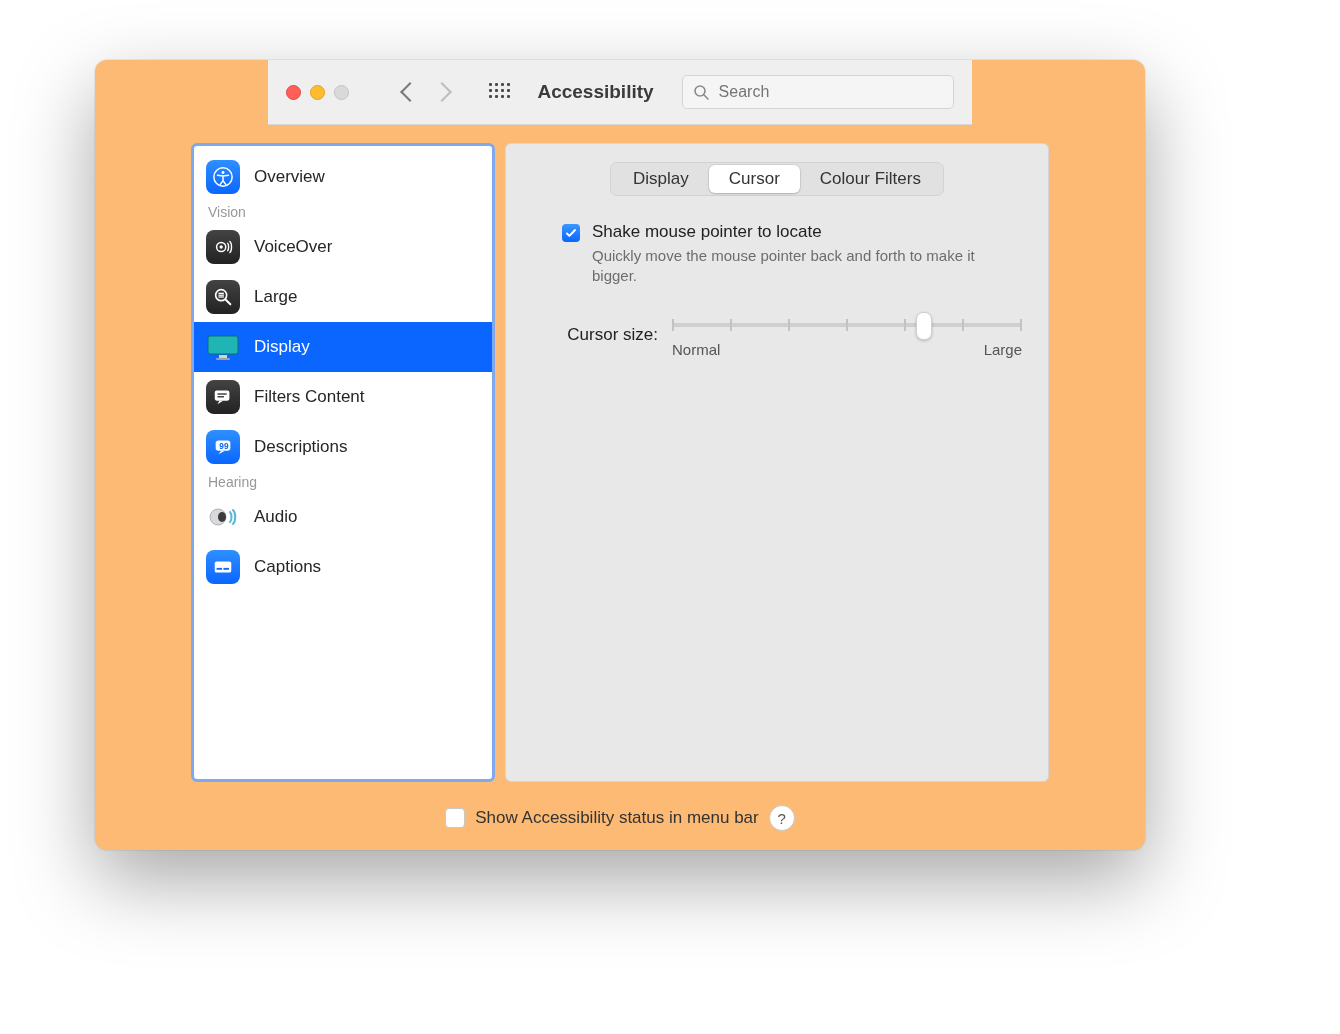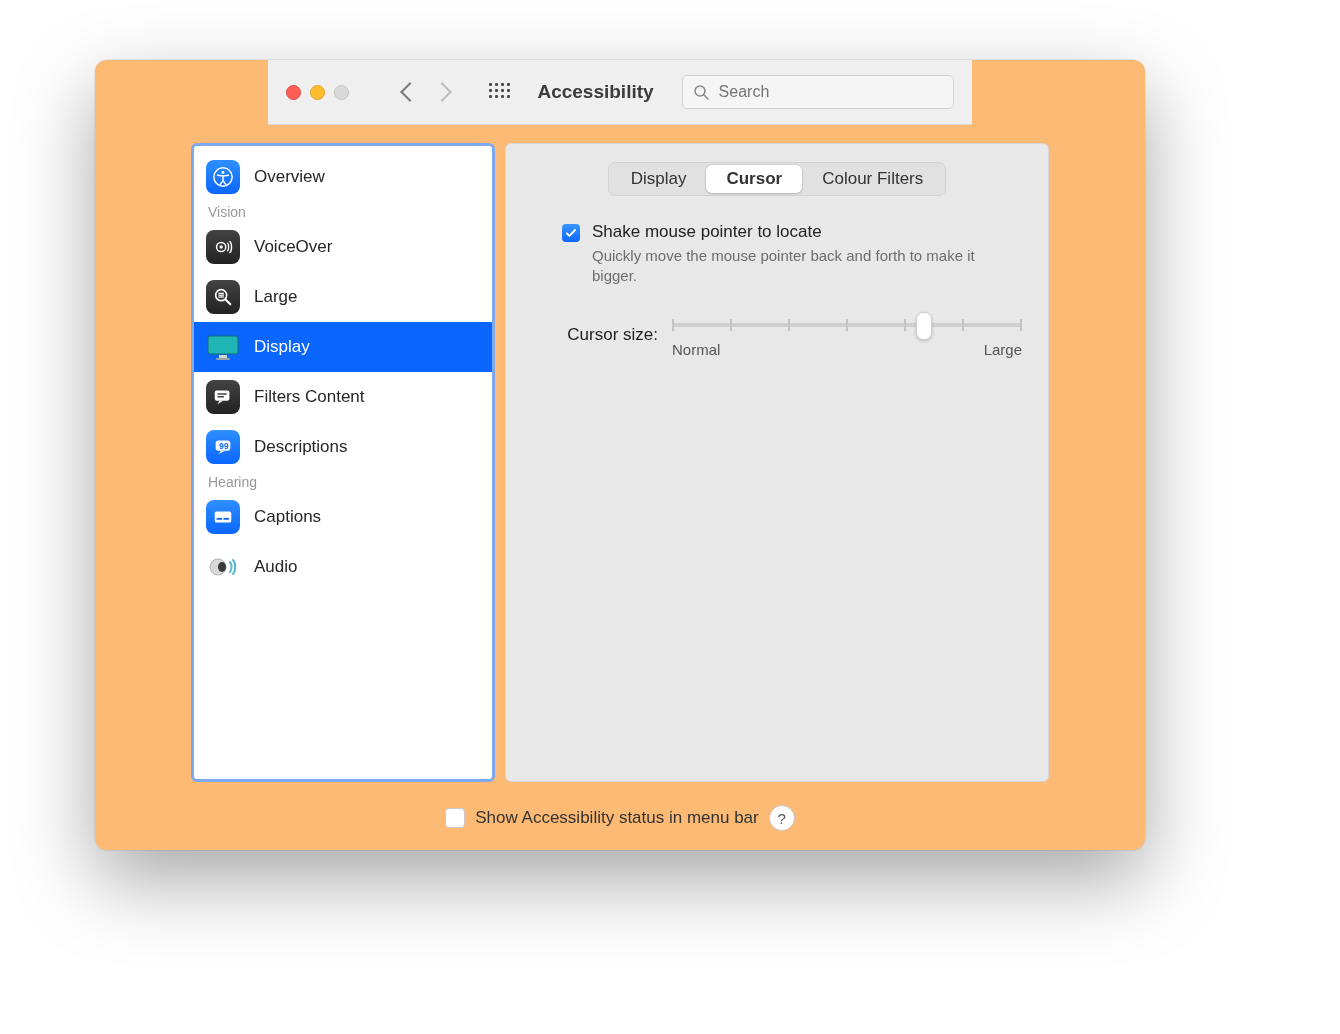--- a/index.html
+++ b/index.html
@@ -51,21 +51,21 @@
   .ic-blue{background:linear-gradient(#2e8fff,#0a66ff);}
   .ic-dark{background:linear-gradient(#434343,#222);}
   .sb-icon svg{display:block;}
   .sidebar .top-gap{height:6px;}
   
   .main{flex:1;display:flex;flex-direction:column;min-width:0;}
   .panel{flex:1;background:#e8e8e8;border:1px solid #d6d6d6;border-radius:6px;padding:18px 26px 26px;position:relative;min-height:0;}
   .seg-wrap{display:flex;justify-content:center;margin-bottom:26px;}
   .seg{display:flex;background:#e1e1e1;border-radius:7px;padding:2px;border:1px solid #d2d2d2;}
   .seg button{border:none;background:transparent;font-size:17px;padding:4px 20px;border-radius:6px;color:#333;cursor:default;font-family:inherit;}
-  .seg button.active{background:#fff;box-shadow:0 1px 2px rgba(0,0,0,.15),0 0 0 1px rgba(0,0,0,.06);font-weight:bold;}
+  .seg button.active{background:#fff;box-shadow:0 1px 2px rgba(0,0,0,.15),0 0 0 1px rgba(0,0,0,.06);}
   .row{display:flex;gap:12px;align-items:flex-start;margin-left:30px;}
   .chk{flex:none;width:18px;height:18px;border-radius:4px;background:linear-gradient(#3a97ff,#0a66ff);display:flex;align-items:center;justify-content:center;margin-top:2px;}
   .chk svg{display:block;}
   .chk-label{font-size:17px;color:#222;}
   .desc{font-size:15px;color:#6d6d6d;margin:4px 0 0 0;max-width:430px;line-height:1.35;}
   .slider-row{display:flex;align-items:center;margin-top:26px;margin-left:30px;gap:14px;}
   .slider-label{font-size:17px;color:#222;white-space:nowrap;min-width:96px;text-align:right;}
   .slider-box{flex:1;max-width:410px;}
   .track{position:relative;height:24px;}
   .rail{position:absolute;left:0;right:0;top:10px;height:4px;background:#cfcfcf;border-radius:2px;}
@@ -192,39 +192,39 @@
                 <path d="M10 16l-3 4 7-4" fill="#fff"></path>
                 <text x="8" y="14" font-size="9" font-weight="700" fill="#0a66ff">99</text>
               </svg>
           </div>
           <span>Descriptions</span>
         </div>
 
         <div class="section-hdr">Hearing</div>
 
         <div class="sb-item">
+          <div class="sb-icon" style="background:transparent;">
+            <svg width="34" height="34" viewBox="0 0 34 34">
+                <ellipse cx="12" cy="17" rx="8" ry="8" fill="#d9d9dd" stroke="#aeb2b8"></ellipse>
+                <ellipse cx="16" cy="17" rx="4" ry="5" fill="#3b3b3b"></ellipse>
+                <path d="M24 12c2 2 2 8 0 10M27 10c3 3 3 11 0 14" stroke="#59b7d6" stroke-width="2" stroke-linecap="round" fill="none"></path>
+              </svg>
+          </div>
+          <span>Audio</span>
+        </div>
+
+        <div class="sb-item">
           <div class="sb-icon ic-blue">
             <svg width="22" height="22" viewBox="0 0 24 24">
                 <rect x="3" y="6" width="18" height="12" rx="2" fill="#fff"></rect>
                 <rect x="5" y="13" width="6" height="2" fill="#0a66ff"></rect>
                 <rect x="12.5" y="13" width="6" height="2" fill="#0a66ff"></rect>
               </svg>
           </div>
           <span>Captions</span>
-        </div>
-
-        <div class="sb-item">
-          <div class="sb-icon" style="background:transparent;">
-            <svg width="34" height="34" viewBox="0 0 34 34">
-                <ellipse cx="12" cy="17" rx="8" ry="8" fill="#d9d9dd" stroke="#aeb2b8"></ellipse>
-                <ellipse cx="16" cy="17" rx="4" ry="5" fill="#3b3b3b"></ellipse>
-                <path d="M24 12c2 2 2 8 0 10M27 10c3 3 3 11 0 14" stroke="#59b7d6" stroke-width="2" stroke-linecap="round" fill="none"></path>
-              </svg>
-          </div>
-          <span>Audio</span>
         </div>
 
       </div>
 
       <div class="main">
         <div class="panel">
           <div class="seg-wrap">
             <div class="seg">
               <button>Display</button>
               <button class="active">Cursor</button>

